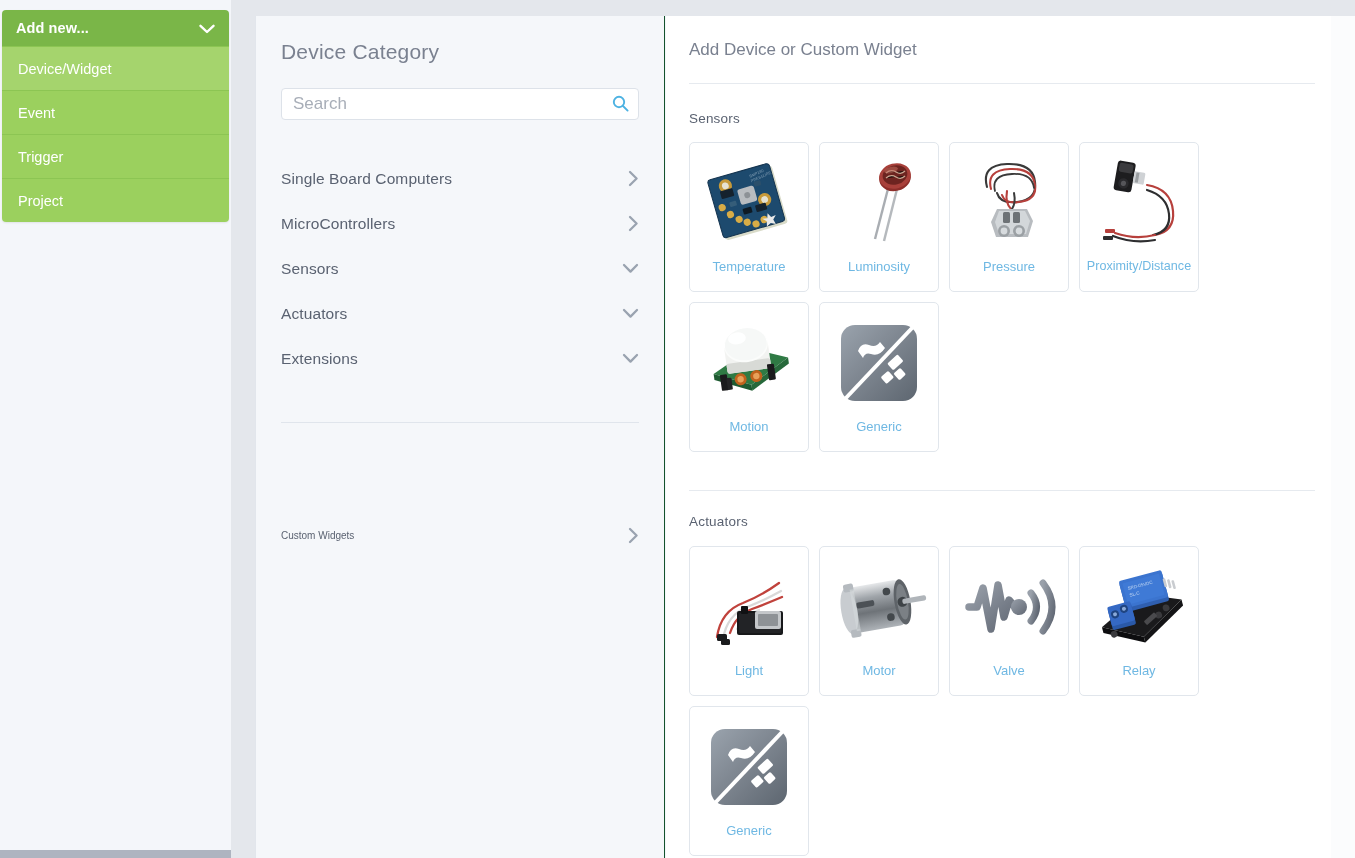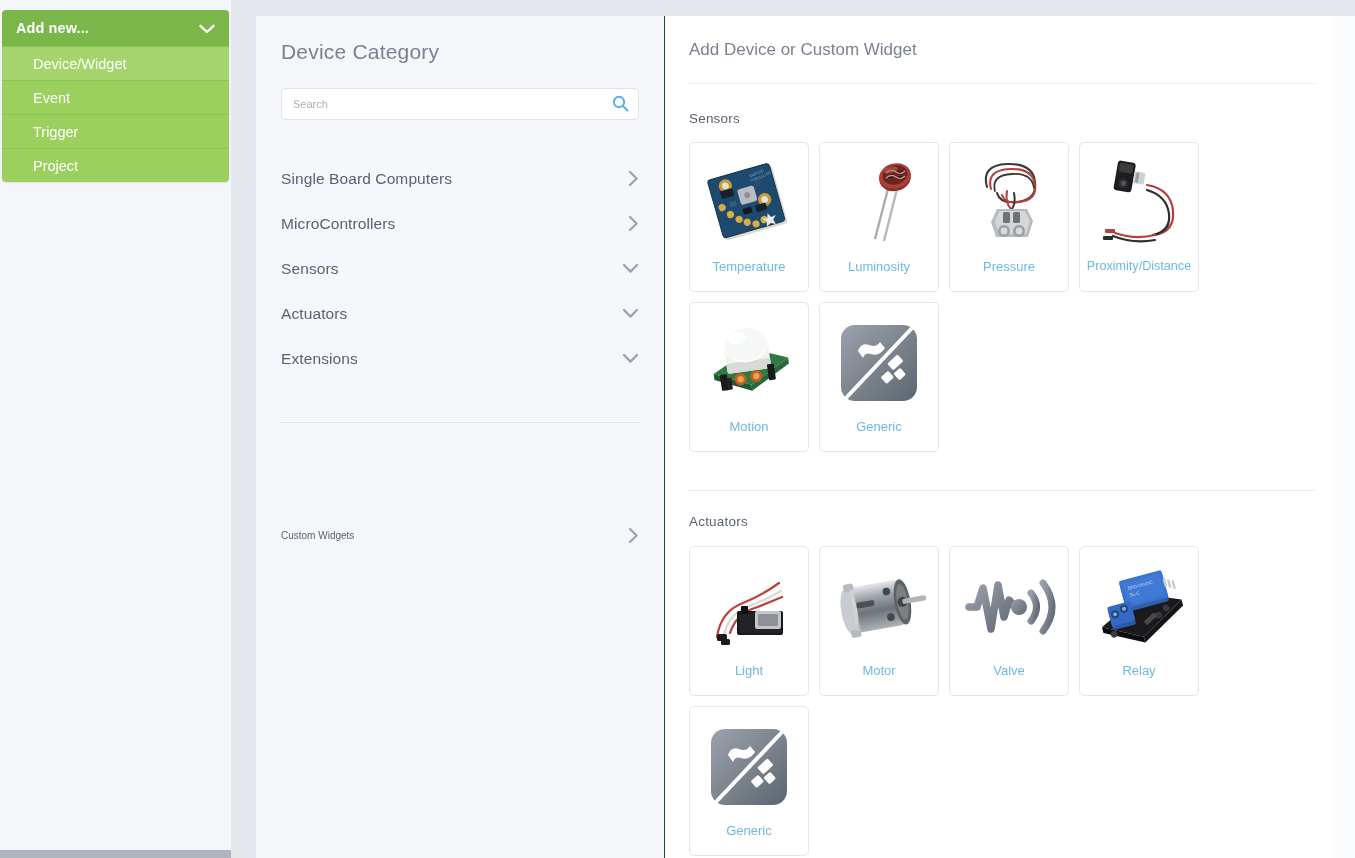--- a/index.html
+++ b/index.html
@@ -38,25 +38,25 @@
     font-weight: bold;
     letter-spacing: .1px;
   }
   .addnew-head .caret {
     margin-left: auto;
     font-size: 15px;
     line-height: 1;
     font-weight: bold;
   }
   .addnew-item {
-    height: 34px;
+    height: 44px;
     background: #9bd05e;
     color: #ffffff;
     display: flex; align-items: center;
-    padding: 0 31px;
+    padding: 0 16px;
     font-size: 14.5px;
     border-top: 1px solid #8cc553;
     cursor: pointer;
   }
   .addnew-item:first-of-type { border-top: none; }
   .addnew-item.is-active { background: #a5d46d; }
 
   
   .hscroll-track {
     position: absolute; left: 0; top: 849px;
@@ -118,21 +118,21 @@
   .search-wrap {
     position: absolute; left: 25px; top: 72px;
     width: 358px; height: 32px;
   }
   .search-input {
     width: 100%; height: 32px;
     border: 1px solid #dde2e9;
     border-radius: 4px;
     background: #ffffff;
     padding: 0 34px 0 11px;
-    font-size: 11px;
+    font-size: 17px;
     font-family: "Liberation Sans", sans-serif;
     color: #555c68;
     outline: none;
   }
   .search-input::placeholder { color: #a8aeb8; }
   .search-icon {
     position: absolute; right: 10px; top: 7px;
     width: 17px; height: 17px;
     color: #4db2e2;
     pointer-events: none;

